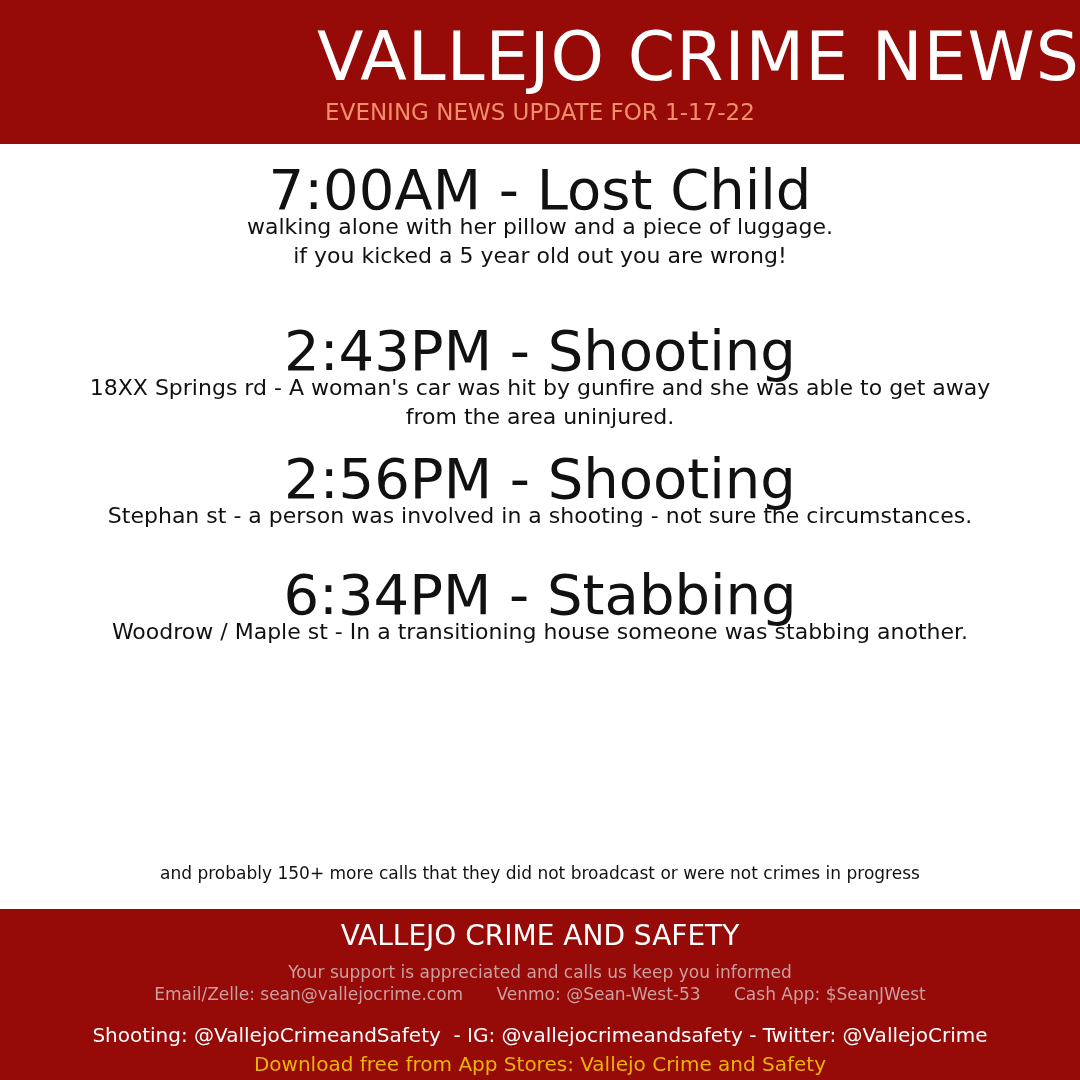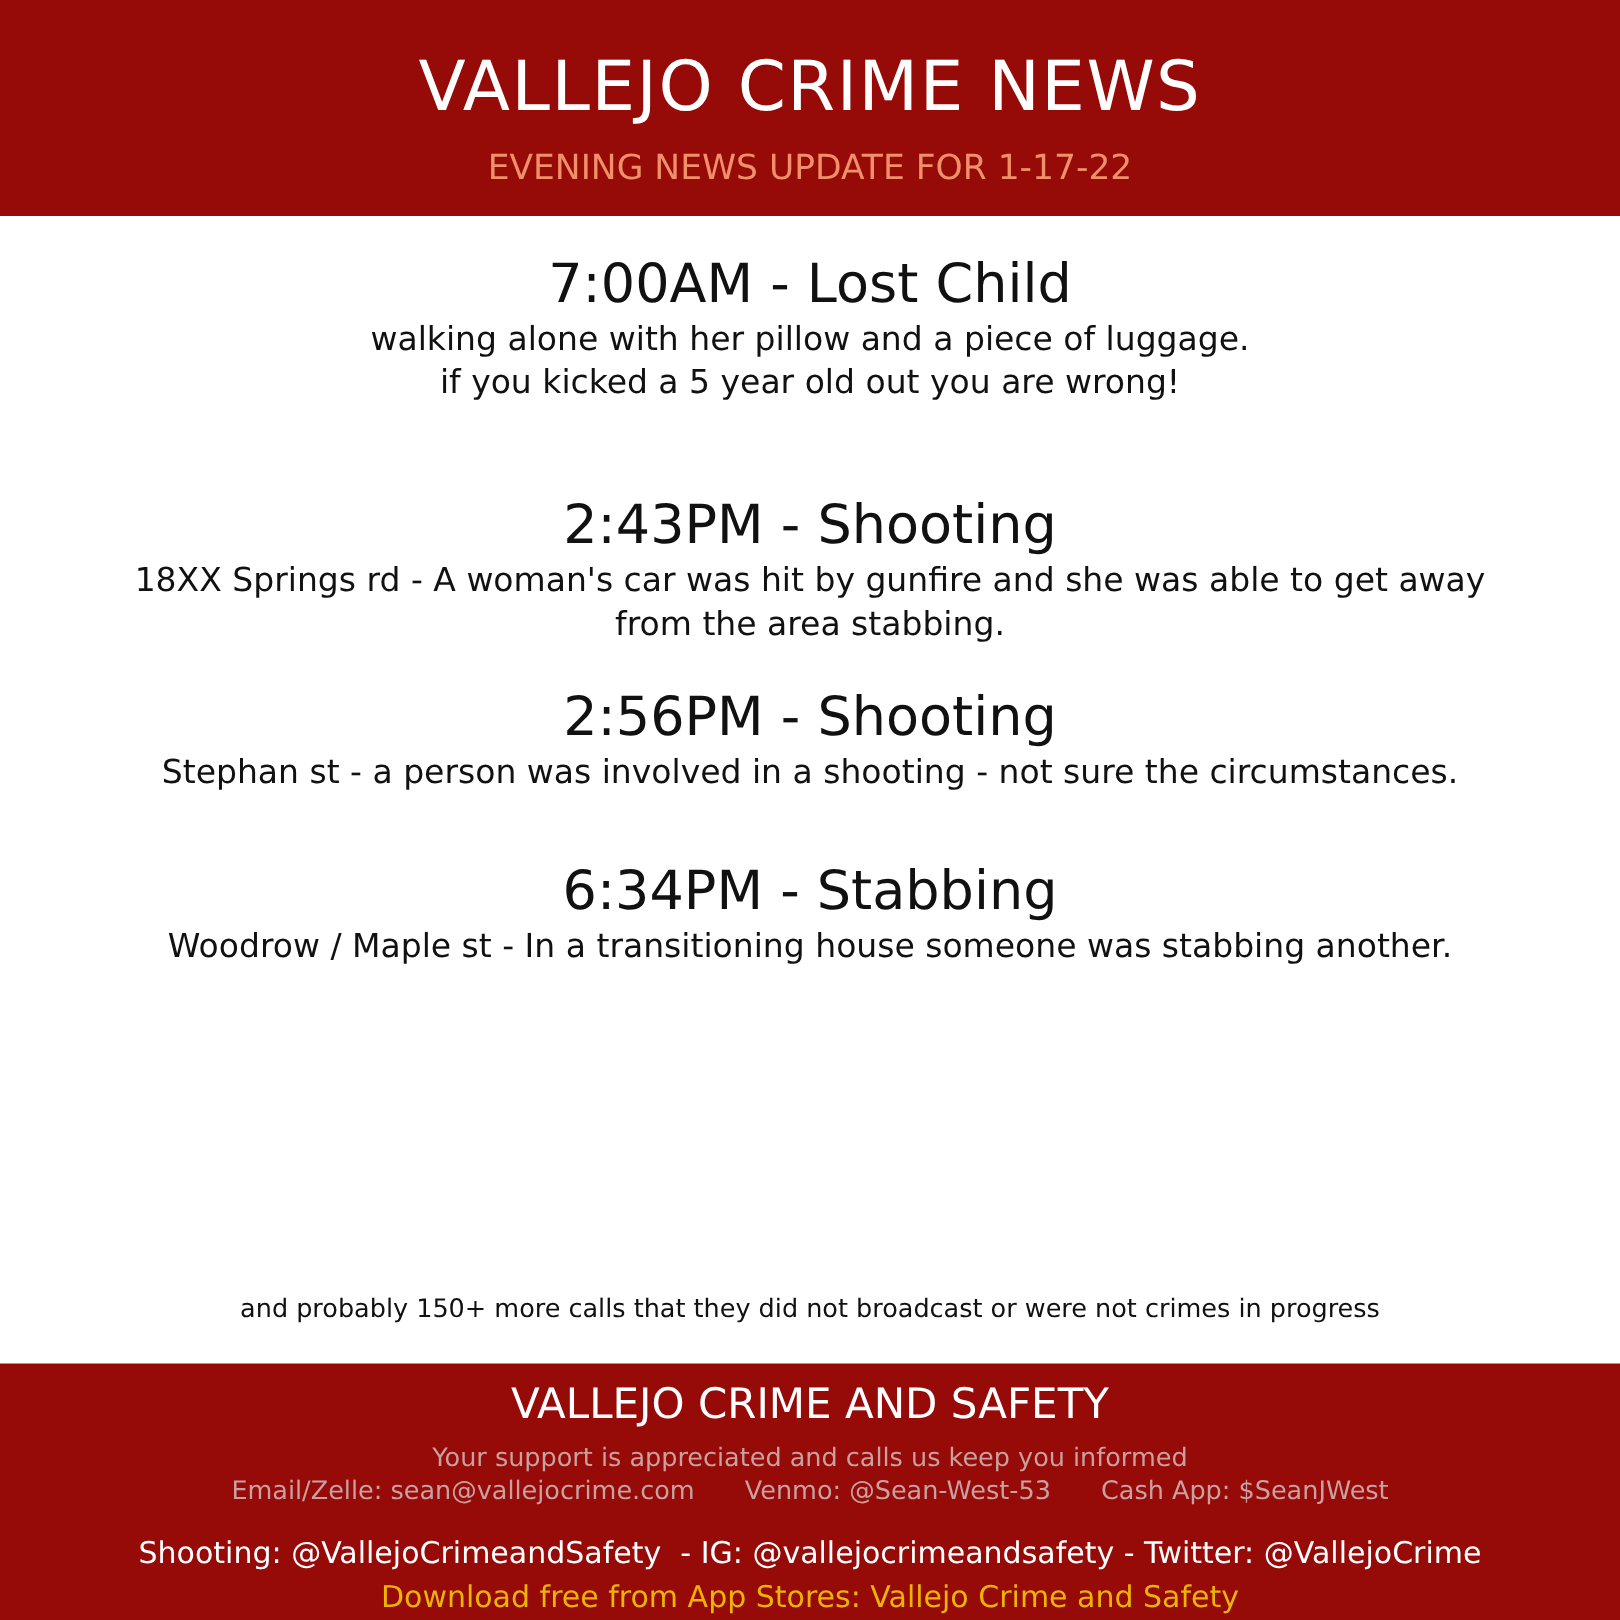--- a/index.html
+++ b/index.html
@@ -5,30 +5,30 @@
     * { margin: 0; padding: 0; box-sizing: border-box; }
     html, body { width: 1080px; height: 1080px; background: #ffffff; overflow: hidden; }
     body { font-family: "DejaVu Sans", sans-serif; position: relative; }
 
     .header {
       position: absolute; left: 0; top: 0; width: 1080px; height: 144px;
       background: #960a08; text-align: center;
     }
     .header .title {
       position: absolute; left: 0; width: 100%; top: 22px;
-      font-size: 46px; line-height: 70px; color: #ffffff; letter-spacing: 1px;
+      font-size: 68px; line-height: 70px; color: #ffffff; letter-spacing: 1px; text-align: right;
     }
     .header .subtitle {
       position: absolute; left: 0; width: 100%; top: 97px;
       font-size: 23px; line-height: 30px; color: #f0906a;
     }
 
     .main { position: absolute; left: 0; top: 144px; width: 1080px; height: 766px; }
     .event { position: absolute; left: 0; width: 100%; text-align: center; color: #111; }
-    .event .etitle { font-size: 36px; line-height: 44px; }
+    .event .etitle { font-size: 56px; line-height: 44px; }
     .event .edesc { font-size: 22px; line-height: 29px; }
 
     .footnote {
       position: absolute; left: 0; width: 100%; top: 718px; text-align: center;
       font-size: 17px; line-height: 22px; color: #111;
     }
 
     .footer {
       position: absolute; left: 0; top: 909px; width: 1080px; height: 171px;
       background: #960a08; text-align: center;
@@ -66,21 +66,21 @@
 <div class="main">
   <div class="event" style="top:24px;">
     <div class="etitle">7:00AM - Lost Child</div>
     <div class="edesc">walking alone with her pillow and a piece of luggage.</div>
     <div class="edesc">if you kicked a 5 year old out you are wrong!</div>
   </div>
 
   <div class="event" style="top:185px;">
     <div class="etitle">2:43PM - Shooting</div>
     <div class="edesc">18XX Springs rd - A woman's car was hit by gunfire and she was able to get away</div>
-    <div class="edesc">from the area stabbing.</div>
+    <div class="edesc">from the area uninjured.</div>
   </div>
 
   <div class="event" style="top:313px;text-align:center;">
     <div class="etitle">2:56PM - Shooting</div>
     <div class="edesc">Stephan st - a person was involved in a shooting - not sure the circumstances.</div>
   </div>
 
   <div class="event" style="top:429px;">
     <div class="etitle">6:34PM - Stabbing</div>
     <div class="edesc">Woodrow / Maple st - In a transitioning house someone was stabbing another.</div>

